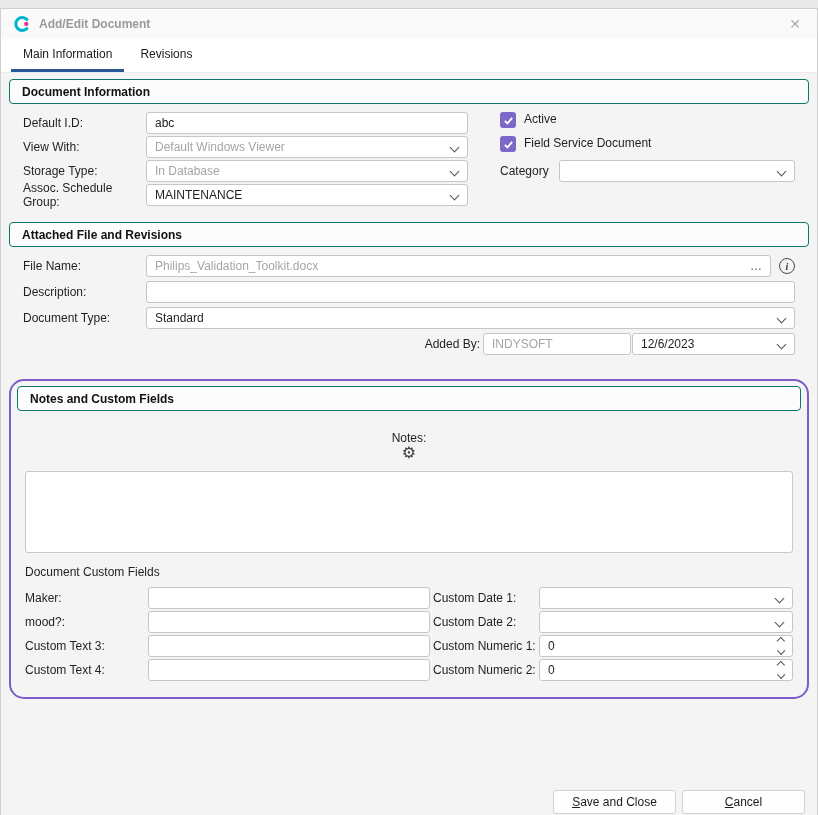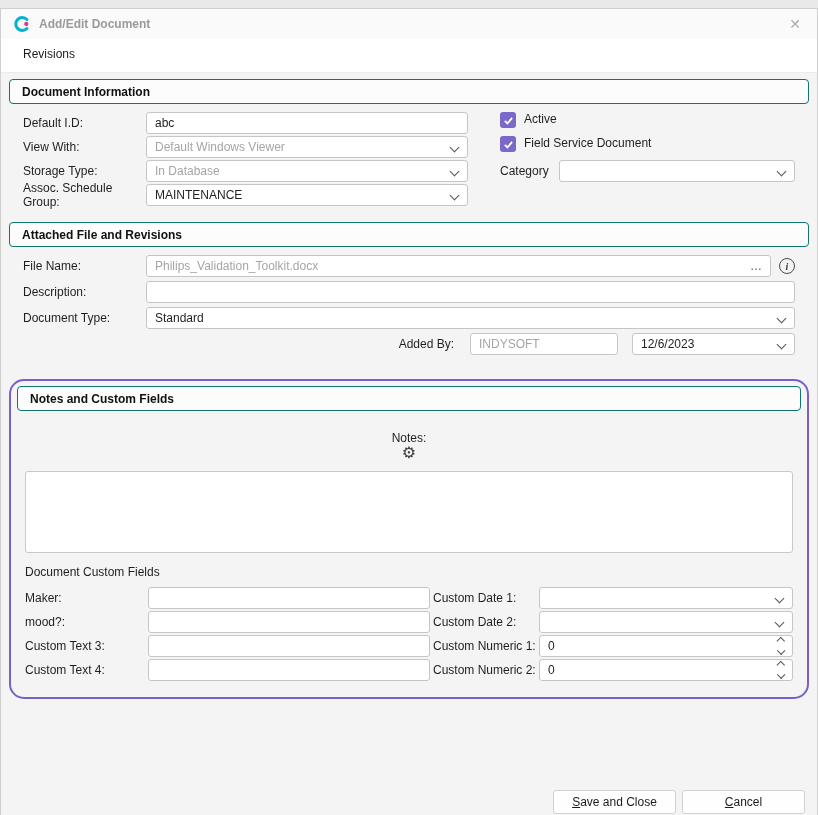--- a/index.html
+++ b/index.html
@@ -74,21 +74,21 @@
   .file-input-wrap { position: relative; flex: 1; }
   .ellipsis-btn {
     position: absolute; right: 7px; top: 1px; height: 20px; display: flex; align-items: flex-end;
     color: #555; padding: 0 2px 3px 2px; cursor: default; background: #fff;
   }
   .info-icon {
     width: 16px; height: 16px; border: 1.4px solid #4a4a4a; border-radius: 50%; flex: none;
     display: flex; align-items: center; justify-content: center;
     font: italic bold 10px "Liberation Serif", serif; color: #3b3b3b; cursor: default;
   }
-  .addedby-row { display: flex; align-items: center; justify-content: flex-end; height: 22px; margin-top: 4px; gap: 14px; }
+  .addedby-row { display: flex; align-items: center; justify-content: flex-end; height: 22px; margin-top: 4px; gap: 1px; }
   .addedby-row .alabel { margin-right: 2px; }
   .w148 { width: 148px; flex: none; position: relative; text-decoration: underline; }
   .w163 { width: 163px; flex: none; position: relative; }
 
   
   .notes-section {
     border: 2px solid var(--highlight_border, #7a5fc8); border-radius: 15px;
     margin-top: 10px; padding: 5px 6px 14px 6px; background: #f4f4f4;
   }
   .notes-label-row { display: flex; align-items: center; justify-content: space-between; margin: 20px 8px 10px 8px; flex-direction: column; }
@@ -127,20 +127,21 @@
       <svg width="18" height="18" viewBox="0 0 20 20">
         <path d="M15.5 5 A7.2 7.2 0 1 0 15.5 15" stroke="#00b5cf" stroke-width="3.4" fill="none" stroke-linecap="round"></path>
         <circle cx="14.8" cy="10" r="2.4" fill="#e9348d"></circle>
       </svg>
     </span>
     <span class="title">Add/Edit Document</span>
     <span class="close-btn">✕</span>
   </div>
 
   <div class="tabs">
+    <div class="tab active">Main Information</div>
     <div class="tab">Revisions</div>
   </div>
 
   <div class="content">
 
     <div class="section-header">Document Information</div>
     <div class="section-body">
       <div class="di-grid">
         <div class="di-left">
           <div class="frow">

